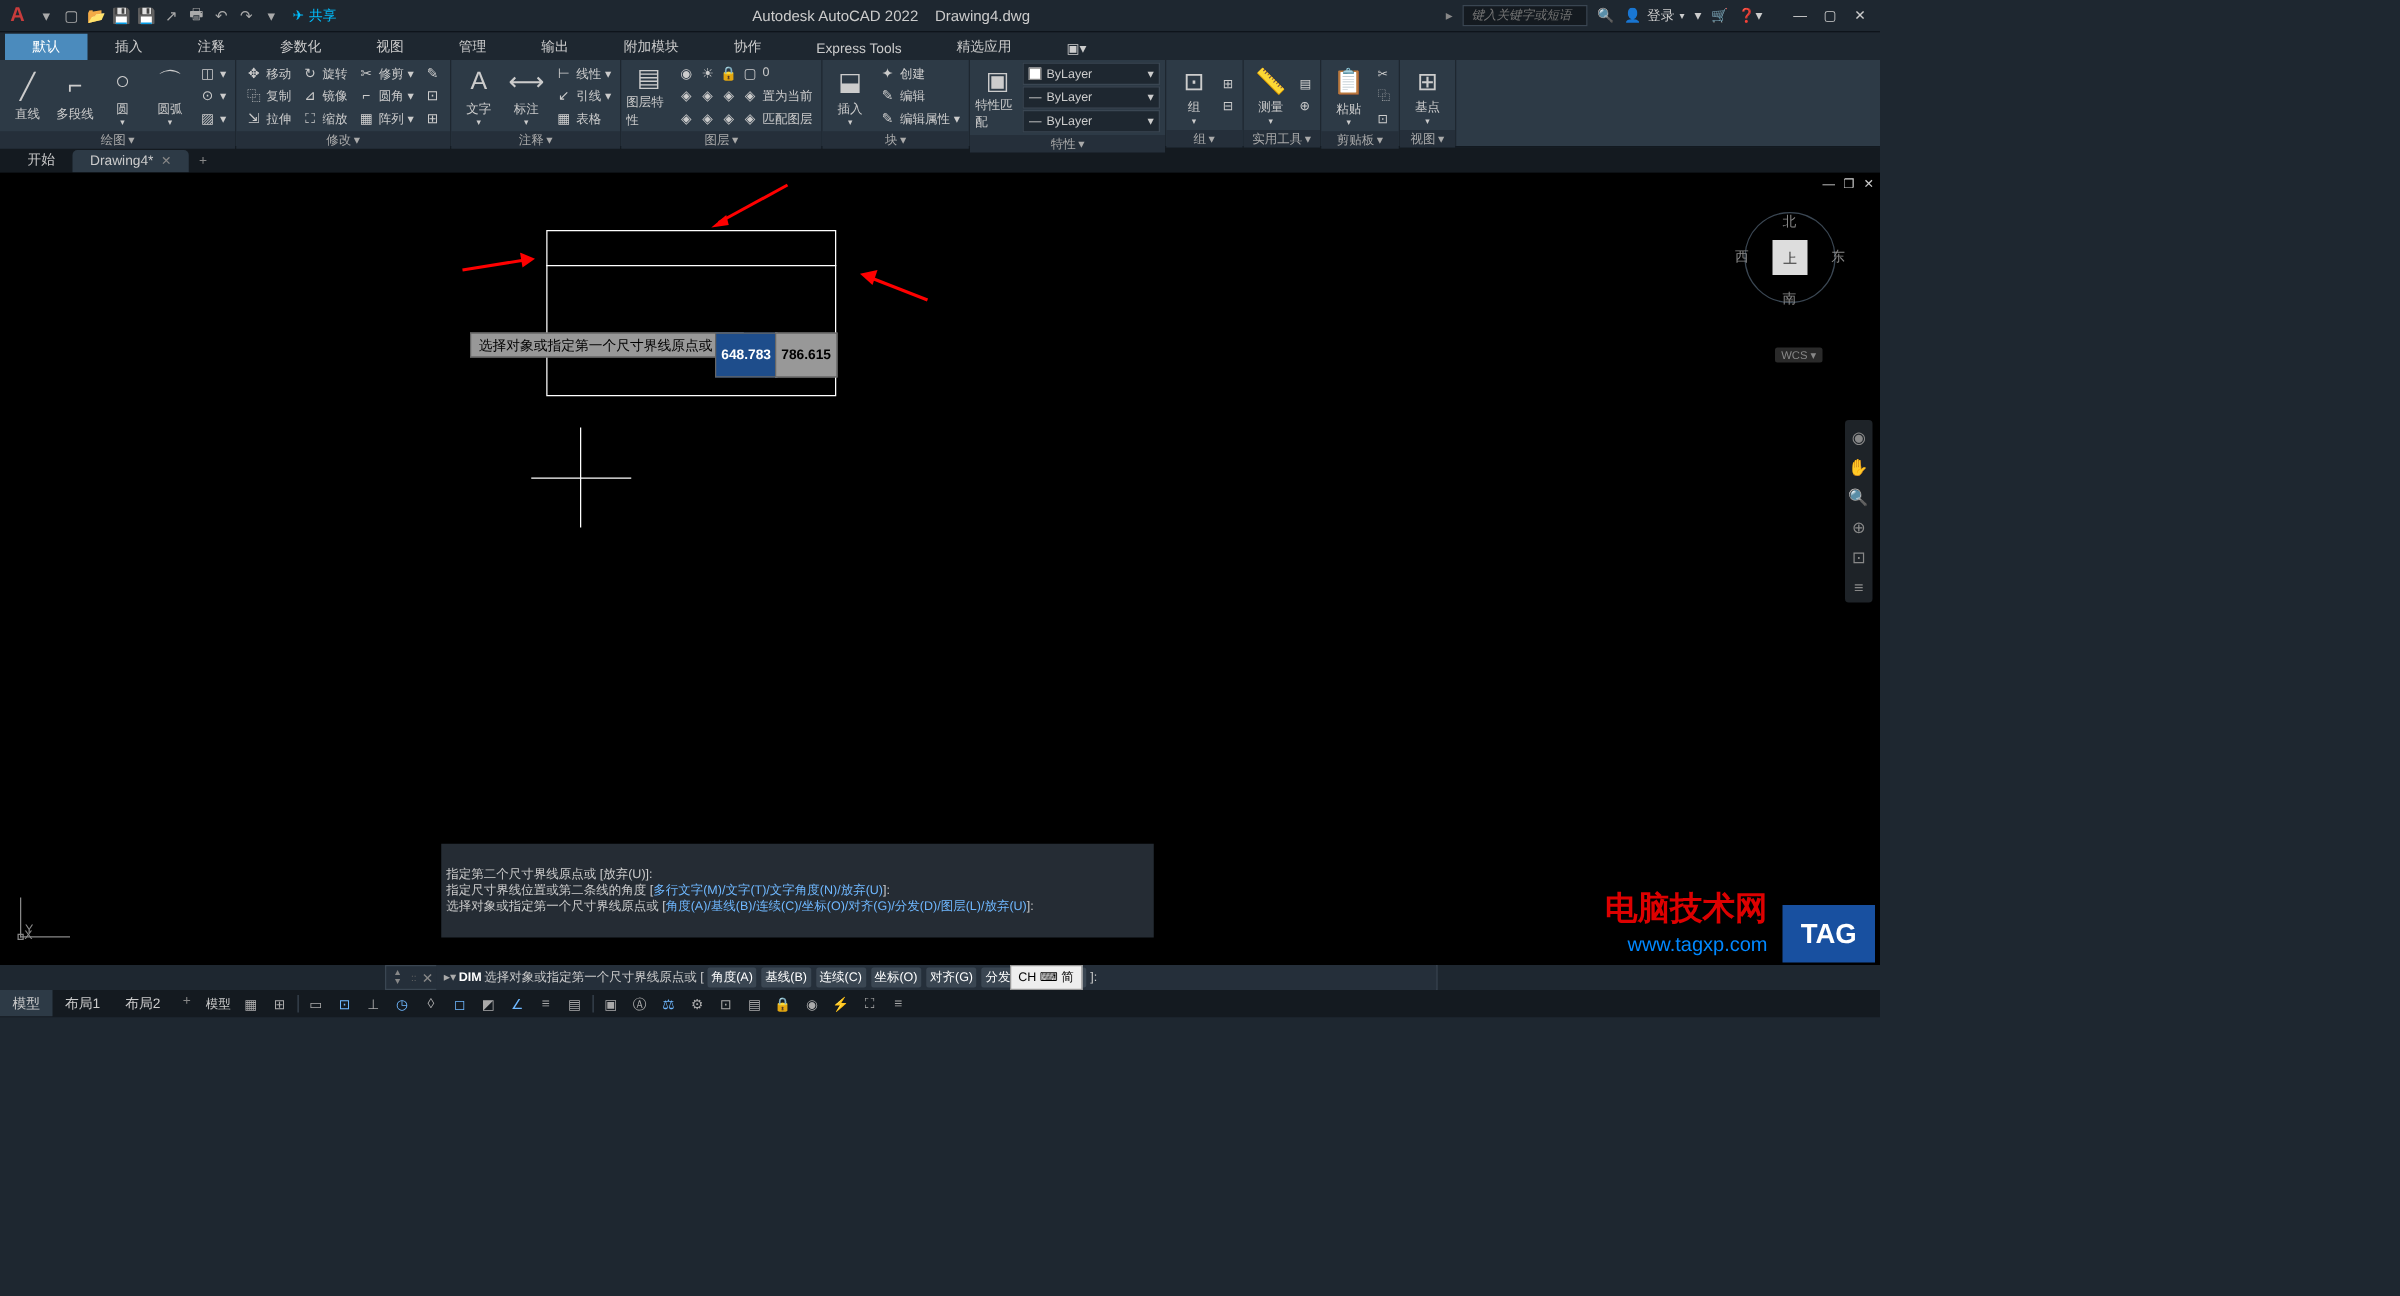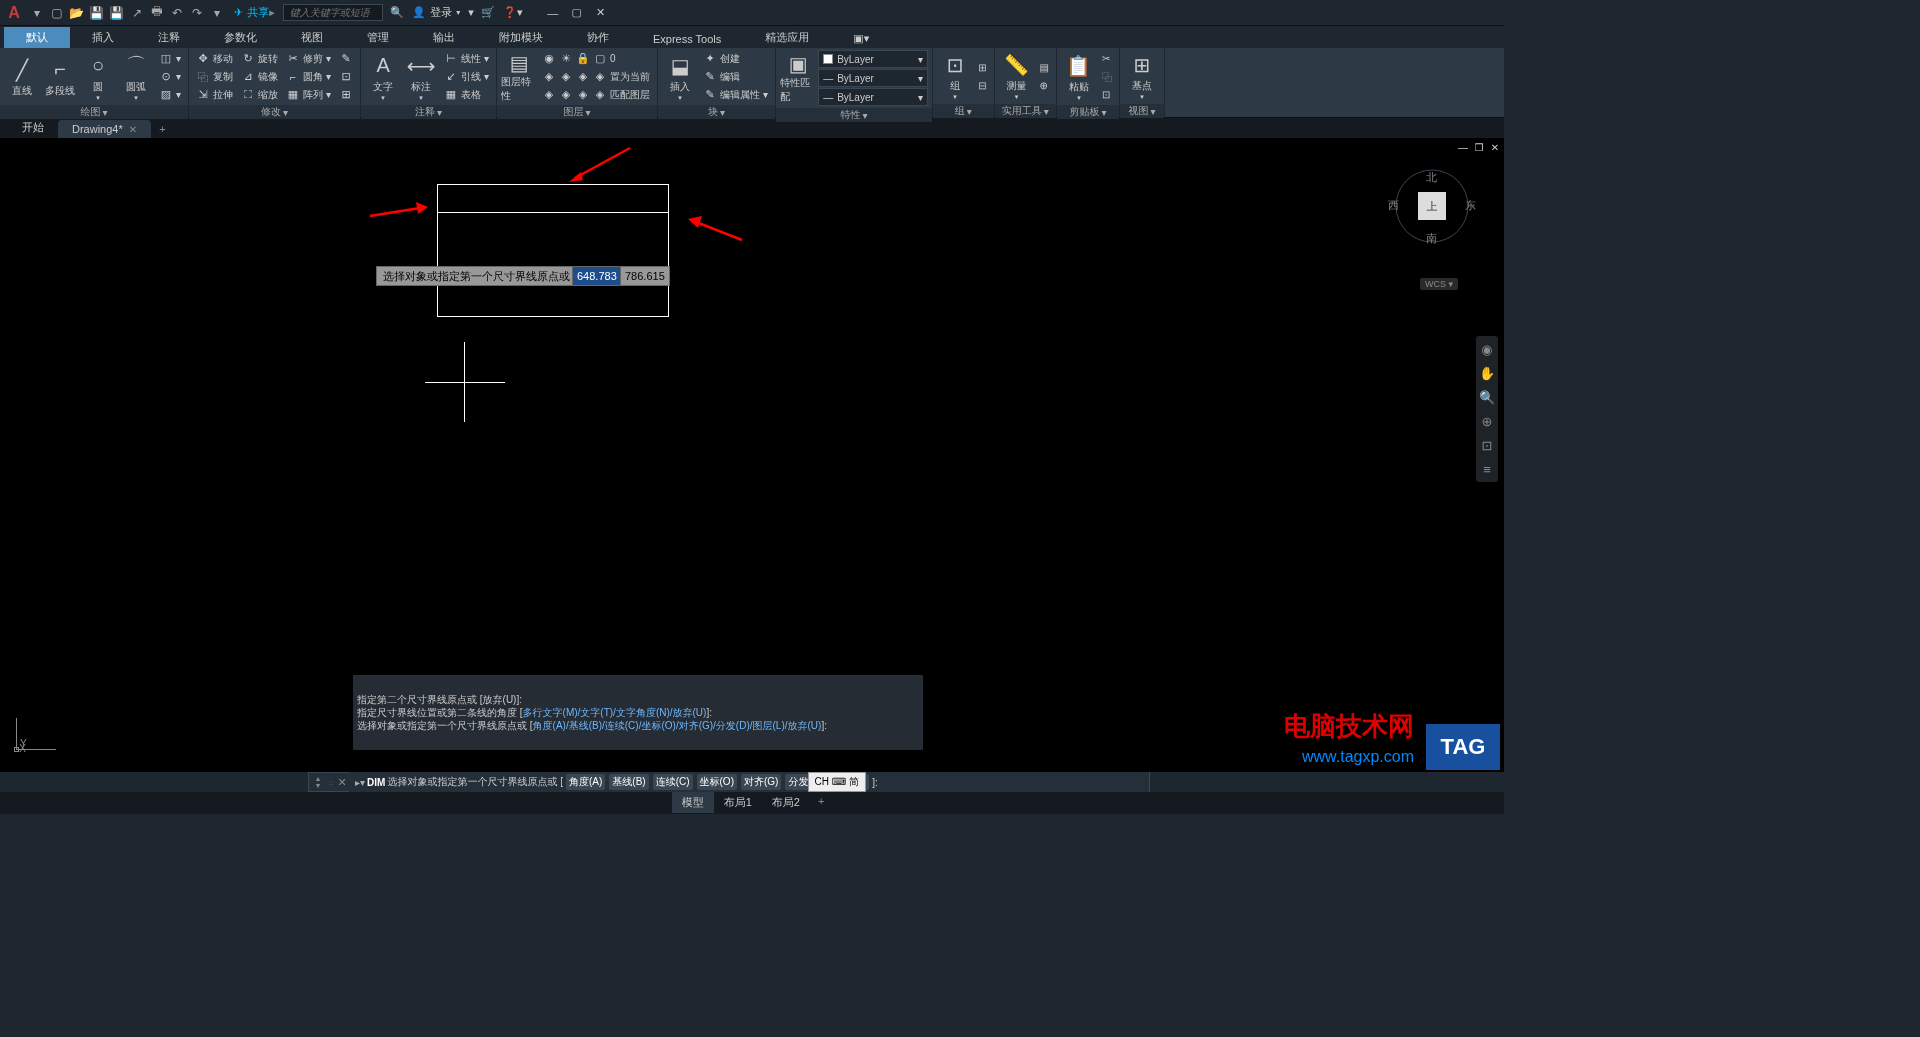--- a/index.html
+++ b/index.html
@@ -65,21 +65,21 @@
 .rect1 { position: absolute; border: 1px solid #fff; }
 .rect2 { position: absolute; border-top: 1px solid #fff; }
 .arrow { position: absolute; color: red; pointer-events: none; }
 .crosshair-h { position: absolute; height: 1px; background: #fff; width: 80px; }
 .crosshair-v { position: absolute; width: 1px; background: #fff; height: 80px; }
 
 
 .dyn-tooltip { position: absolute; display: flex; align-items: center; background: #989898; border: 1px solid #666; height: 20px; }
 .dyn-text { padding: 0 6px; color: #000; font-size: 11px; }
 .dyn-icon { width: 14px; height: 14px; background: #fff; margin: 0 2px; display: flex; align-items: center; justify-content: center; font-size: 8px; color: #000; }
-.dyn-val { margin-left: 6px; padding: 0 4px; background: #989898; border: 1px solid #666; color: #000; font-size: 11px; height: 20px; display: flex; align-items: center; }
+.dyn-val { margin-left: 6px; padding: 0 4px; background: #989898; border: 1px solid #666; color: #000; font-size: 11px; height: 36px; display: flex; align-items: center; font-weight: bold; }
 .dyn-val.sel { background: #1e4d8b; color: #fff; }
 
 
 .ucs { position: absolute; bottom: 22px; left: 16px; }
 .ucs-y { position: absolute; width: 1px; height: 32px; background: #888; bottom: 0; left: 0; }
 .ucs-x { position: absolute; height: 1px; width: 40px; background: #888; bottom: 0; left: 0; }
 .ucs-ylabel { position: absolute; top: -12px; left: 4px; color: #888; font-size: 10px; }
 .ucs-xlabel { position: absolute; right: -10px; bottom: -4px; color: #888; font-size: 10px; }
 .ucs-box { position: absolute; bottom: -2px; left: -2px; width: 5px; height: 5px; border: 1px solid #888; }
 
@@ -95,21 +95,21 @@
 .cmd-scroll { width: 18px; color: #888; display: flex; flex-direction: column; align-items: center; font-size: 7px; }
 .cmd-grip { width: 8px; color: #666; text-align: center; font-size: 8px; }
 .cmd-close { width: 14px; color: #888; text-align: center; font-size: 11px; }
 .cmd-line { height: 20px; background: #252f3a; display: flex; align-items: center; width: 800px; padding: 0 6px; font-size: 10px; color: #ccc; gap: 2px; }
 .cmd-prefix { color: #aaa; }
 .cmd-dim { color: #fff; font-weight: bold; }
 .cmd-btn { background: #3a4652; padding: 1px 3px; color: #fff; border-radius: 2px; margin: 0 1px; }
 .ime-box { position: absolute; bottom: 22px; right: 638px; background: #eee; color: #000; border: 1px solid #999; padding: 2px 6px; font-size: 10px; }
 
 
-.layout-bar { position: absolute; bottom: 0; left: 0; right: 0; height: 22px; background: #141a20; display: flex; align-items: center; flex-direction: column; }
+.layout-bar { position: absolute; bottom: 0; left: 0; right: 0; height: 22px; background: #141a20; display: flex; align-items: center; }
 .layout-tabs { display: flex; height: 100%; align-items: flex-start; }
 .layout-tab { padding: 3px 10px; color: #ccc; font-size: 11px; cursor: pointer; }
 .layout-tab.active { background: #2d3a46; }
 .layout-add { padding: 3px 8px; color: #888; }
 .status-center { flex: 1; text-align: right; padding-right: 20px; color: #ccc; font-size: 10px; }
 .status-right { display: flex; align-items: center; gap: 1px; padding-right: 4px; }
 .sb-btn { width: 22px; height: 18px; display: flex; align-items: center; justify-content: center; color: #aaa; font-size: 11px; cursor: pointer; }
 .sb-btn.on { color: #6fb8ff; }
 .sb-sep { width: 1px; height: 14px; background: #3a4652; margin: 0 2px; }
 .sb-text { color: #ccc; font-size: 10px; padding: 0 4px; }
@@ -129,20 +129,23 @@
     <div class="qat-btn">💾</div>
     <div class="qat-btn">↗</div>
     <div class="qat-btn">🖶</div>
     <div class="qat-btn">↶</div>
     <div class="qat-btn">↷</div>
     <div class="qat-btn">▾</div>
   </div>
   <div class="share-btn">
     <span>✈</span>
     <span>共享</span>
+  </div>
+  <div class="title-center">
+    <span>Autodesk AutoCAD 2022</span>&nbsp;&nbsp;&nbsp;&nbsp;<span>Drawing4.dwg</span>
   </div>
   <div class="title-right">
     <span style="color:#888;">▸</span>
     <input class="search-box" placeholder="键入关键字或短语" style="">
     <span class="tr-btn">🔍</span>
     <div class="login-btn">
       <span>👤</span>
       <span>登录</span>
       <span style="font-size:8px;">▾</span>
     </div>

